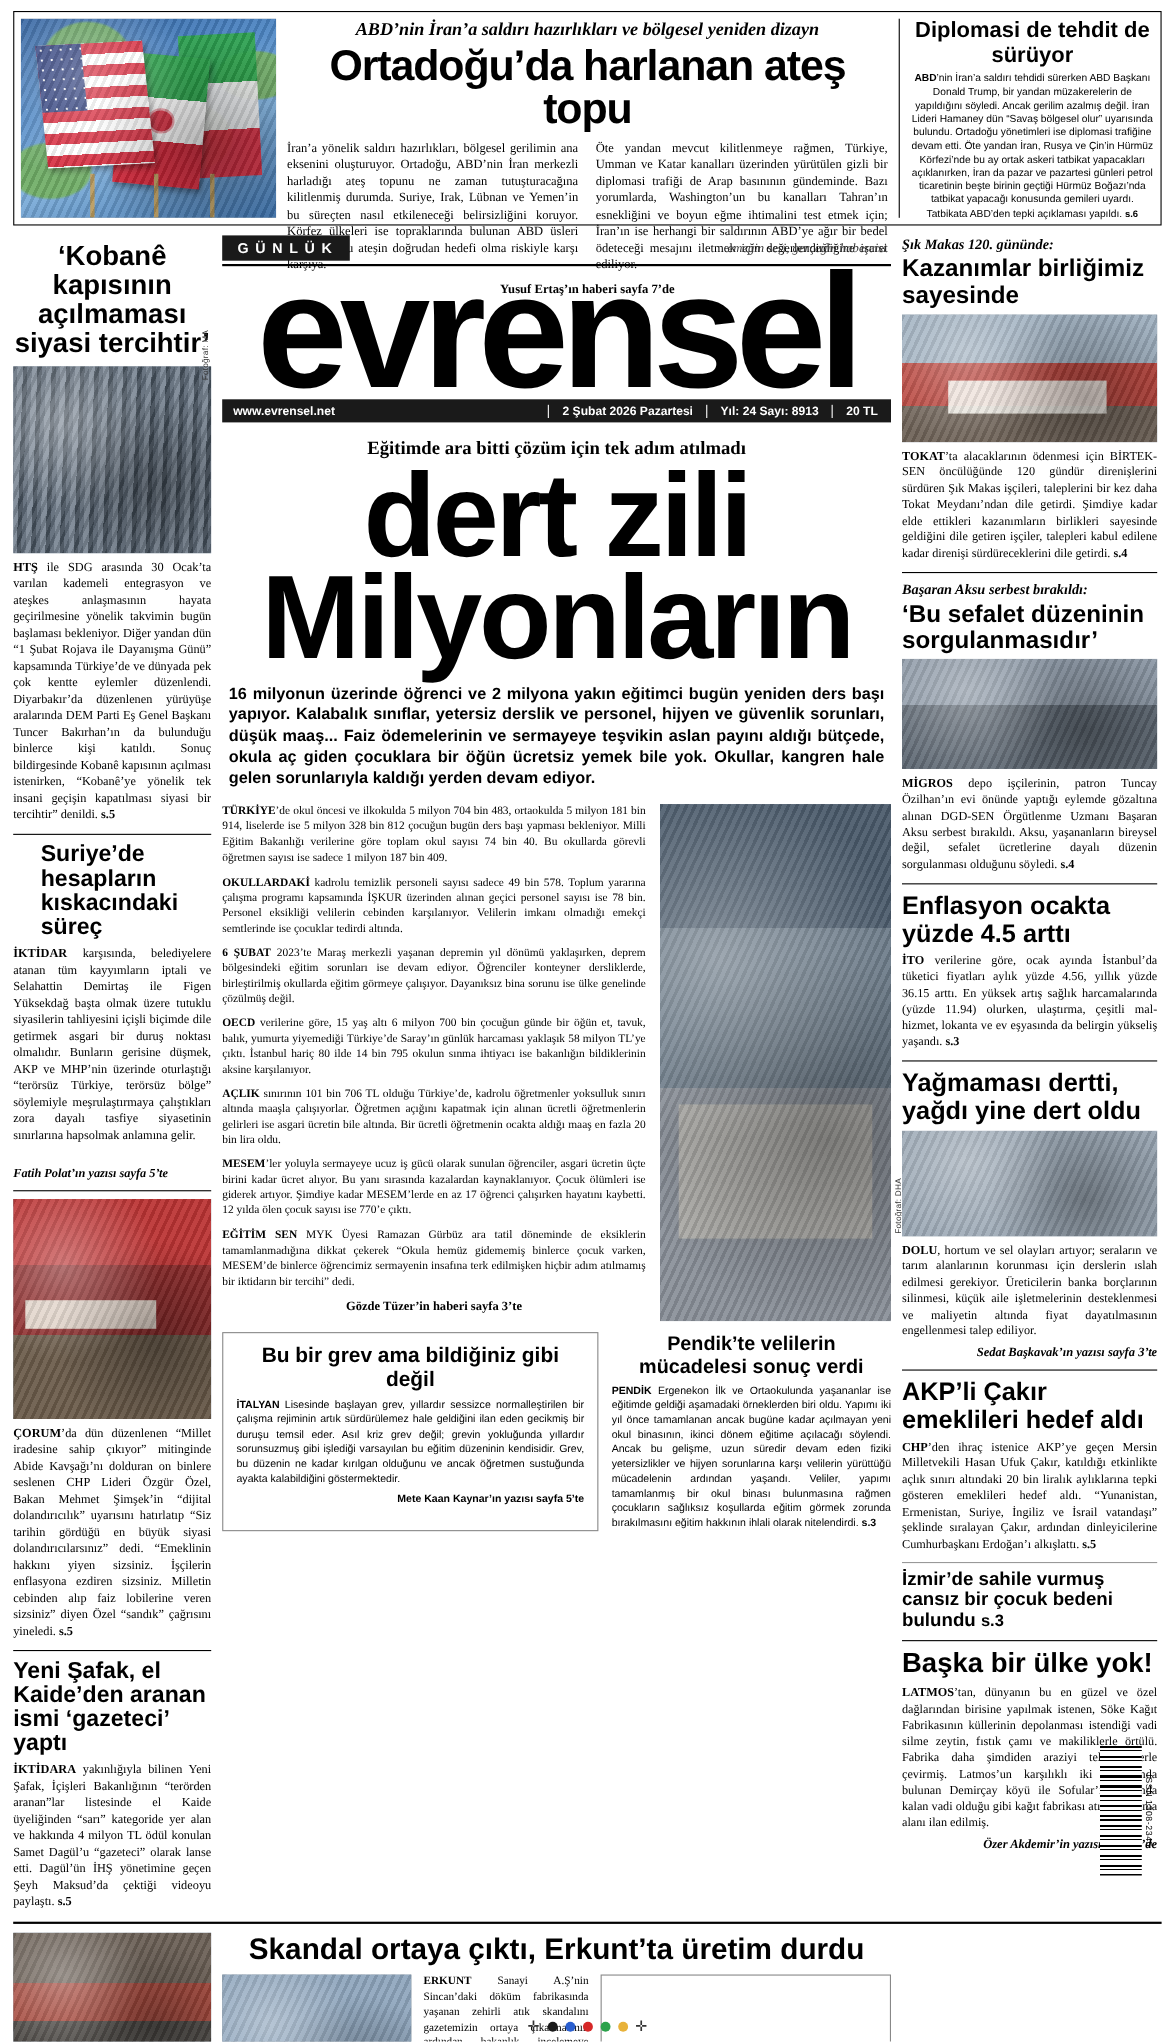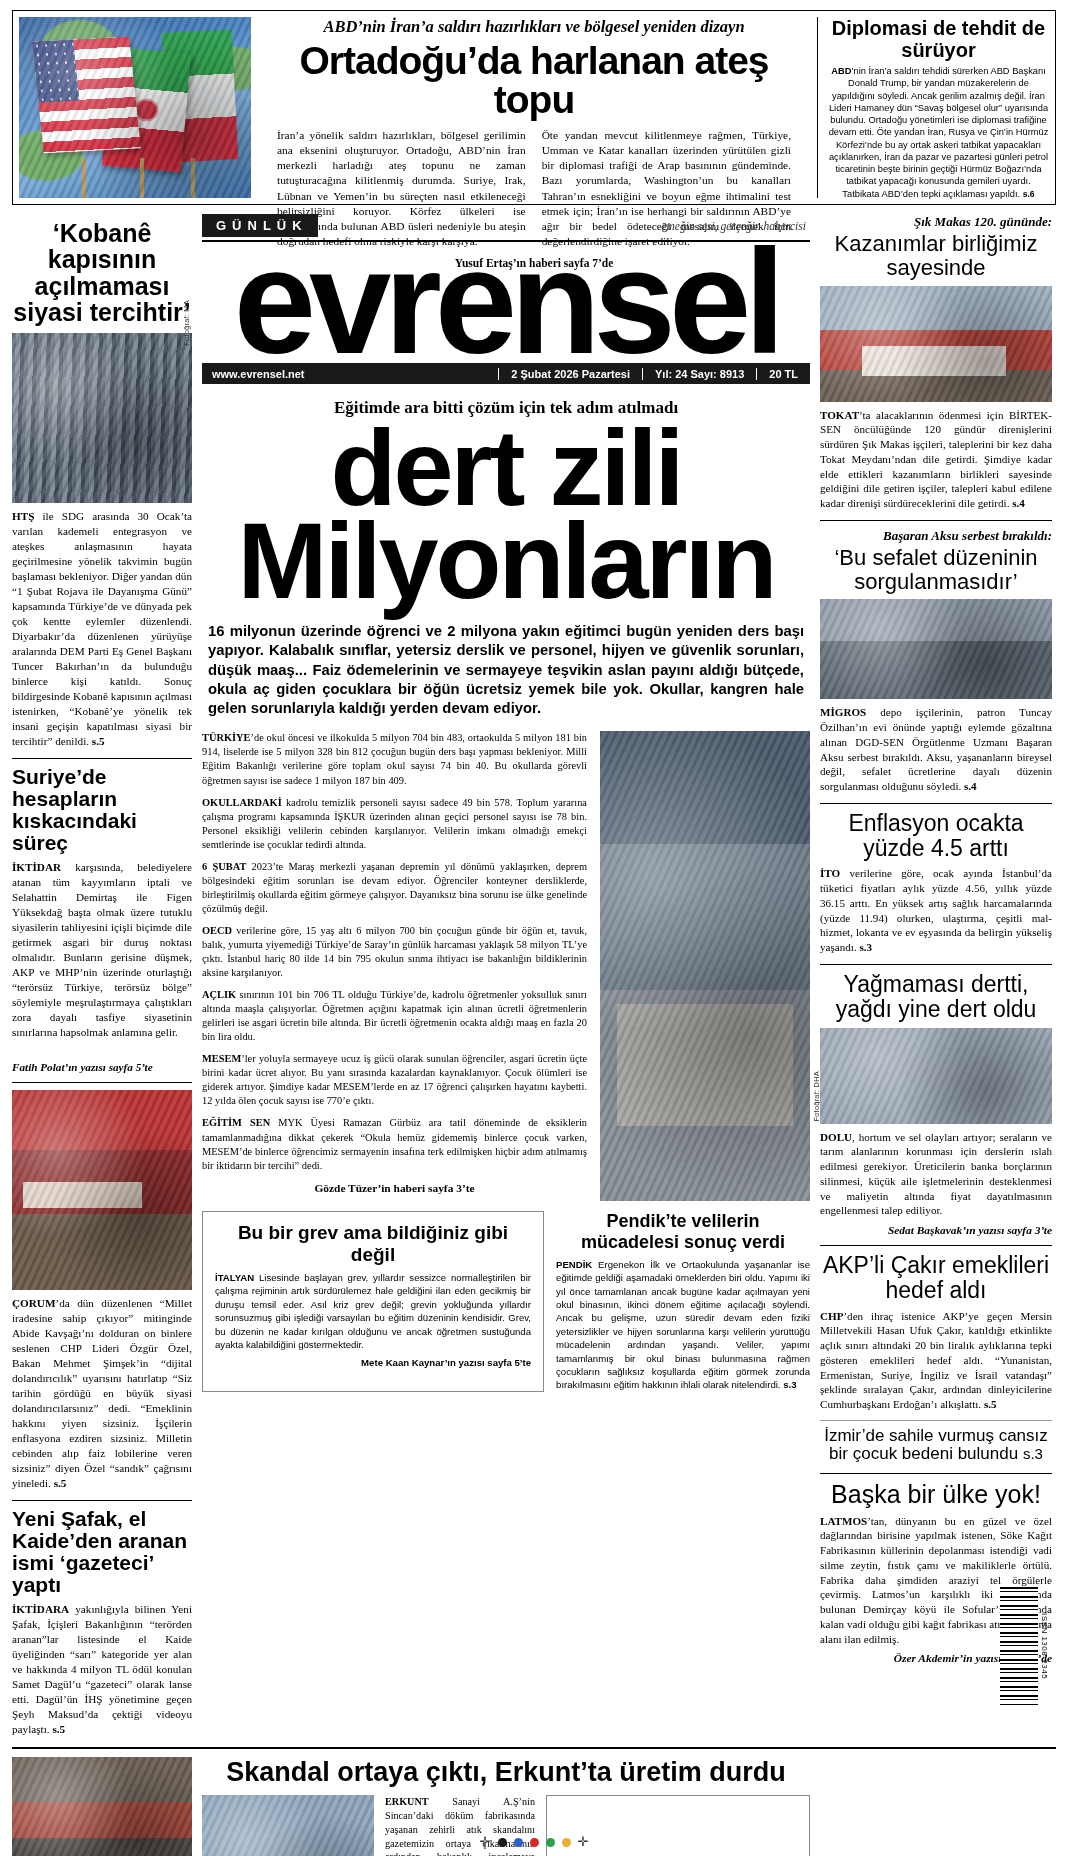--- a/index.html
+++ b/index.html
@@ -18,21 +18,21 @@
       radial-gradient(circle at 25% 30%, rgba(255,255,255,.30), transparent 45%),
       radial-gradient(circle at 72% 65%, rgba(0,0,0,.30), transparent 50%),
       repeating-linear-gradient(115deg, rgba(0,0,0,.10) 0 3px, rgba(255,255,255,.07) 3px 7px);
   }
   .credit{
     position:absolute; writing-mode: vertical-rl; transform: rotate(180deg);
     font-family:"Liberation Sans",sans-serif; font-size:7.5px; color:#333; letter-spacing:.2px;
   }
 
   
-  .banner { border:1px solid #000; display:flex; height:195px; padding:6px; gap:26px; }
+  .banner { border:1px solid #000; display:flex; height:195px; padding:6px; gap:10px; }
   .banner-photo { width:232px; flex:none; }
   .flagimg{ width:100%; height:100%; position:relative; overflow:hidden;
     background: linear-gradient(160deg,#2e5f9e 0%,#4d86c4 35%,#7fb0dc 60%,#3a6ea8 100%); }
   .flagimg .globe{ position:absolute; inset:-10%;
     background:
       radial-gradient(ellipse at 30% 25%, #6aa94f 0 14%, transparent 15%),
       radial-gradient(ellipse at 62% 58%, #7cb35c 0 17%, transparent 18%),
       radial-gradient(ellipse at 18% 72%, #6fae53 0 11%, transparent 12%),
       radial-gradient(ellipse at 85% 32%, #74b057 0 10%, transparent 11%);
     opacity:.85; }
@@ -104,23 +104,23 @@
                line-height:1.3; text-align:justify; padding:0 6px; }
 
   .three-col { display:flex; gap:13px; margin-top:13px; }
   .three-col .c { flex:1; font-size:10.4px; line-height:1.35; text-align:justify; }
   .three-col .c p { margin-bottom:8px; }
   .three-col .c b { font-weight:bold; }
 
   .col-mid-photo { width:210px; }
 
   
-  .r-kicker{ font-style:italic; font-weight:bold; font-size:13px; text-align:right; }
-  .r-head  { font-family:"Liberation Sans",sans-serif; font-weight:normal; font-size:22px;
-             text-align:center; line-height:1.08; margin:2px 0 6px; }
+  .r-kicker{ font-style:italic; font-weight:bold; font-size:13px; text-align:left; }
+  .r-head  { font-family:"Liberation Sans",sans-serif; font-weight:bold; font-size:22px;
+             line-height:1.08; margin:2px 0 6px; }
   .r-body  { font-size:11.1px; line-height:1.33; text-align:justify; }
   .r-body b{ font-weight:bold; }
   .r-note  { font-style:italic; font-weight:bold; font-size:11.4px; text-align:right; margin-top:6px; }
 
   
   .bottom { border-top:2px solid #000; margin-top:10px; padding-top:8px; display:flex; gap:10px; }
   .b-head { font-family:"Liberation Sans",sans-serif; font-weight:bold; font-size:27px;
             text-align:center; margin-bottom:7px; }
   .box { border:1px solid #888; padding:10px 12px; }
   .box-head{ font-family:"Liberation Sans",sans-serif; font-weight:bold; font-size:19px;
@@ -196,21 +196,21 @@
              radial-gradient(circle at 62% 58%,rgba(90,150,220,.5) 0 5%,transparent 6%)"></div>
       </div>
       <div class="credit" style="left:182px;top:300px">Fotoğraf: MA</div>
 
       <div class="lead-left">
         <b>HTŞ</b><span> ile SDG arasında 30 Ocak’ta varılan kademeli entegrasyon ve ateşkes anlaşmasının hayata geçirilmesine yönelik takvimin bugün başlaması bekleniyor. Diğer yandan dün “1 Şubat Rojava ile Dayanışma Günü” kapsamında Türkiye’de ve dünyada pek çok kentte eylemler düzenlendi. Diyarbakır’da düzenlenen yürüyüşe aralarında DEM Parti Eş Genel Başkanı Tuncer Bakırhan’ın da bulunduğu binlerce kişi katıldı. Sonuç bildirgesinde Kobanê kapısının açılması istenirken, “Kobanê’ye yönelik tek insani geçişin kapatılması siyasi bir tercihtir” denildi.</span>
         <b>s.5</b>
       </div>
 
       <div class="rule"></div>
-      <div class="hl-xl" style="font-size:21px;margin-bottom:6px;">Suriye’de hesapların kıskacındaki süreç</div>
+      <div class="hl-xl" style="font-size:21px;margin-bottom:6px;margin-left:25px;">Suriye’de hesapların kıskacındaki süreç</div>
       <div class="lead-left">
         <b>İKTİDAR</b><span> karşısında, belediyelere atanan tüm kayyımların iptali ve Selahattin Demirtaş ile Figen Yüksekdağ başta olmak üzere tutuklu siyasilerin tahliyesini içişli biçimde dile getirmek asgari bir duruş noktası olmalıdır. Bunların gerisine düşmek, AKP ve MHP’nin üzerinde oturlaştığı “terörsüz Türkiye, terörsüz bölge” söylemiyle meşrulaştırmaya çalıştıkları zora dayalı tasfiye siyasetinin sınırlarına hapsolmak anlamına gelir.</span>
       </div>
       <div style="font-style:italic;font-weight:bold;font-size:11.2px;margin-top:21px;">Fatih Polat’ın yazısı sayfa 5’te</div>
 
       <div class="rule"></div>
 
       <div class="photo" style="height:200px;margin-bottom:6px;position:relative">
         <div style="position:absolute;inset:0;background:
              linear-gradient(to bottom,#b33 0 30%, #8c2a2a 30% 62%, #6b5b4a 62% 100%),

